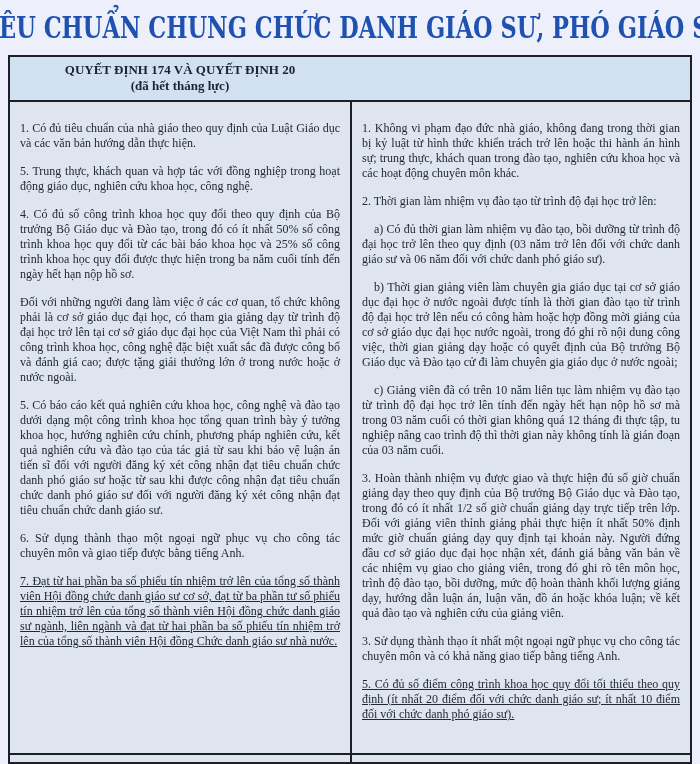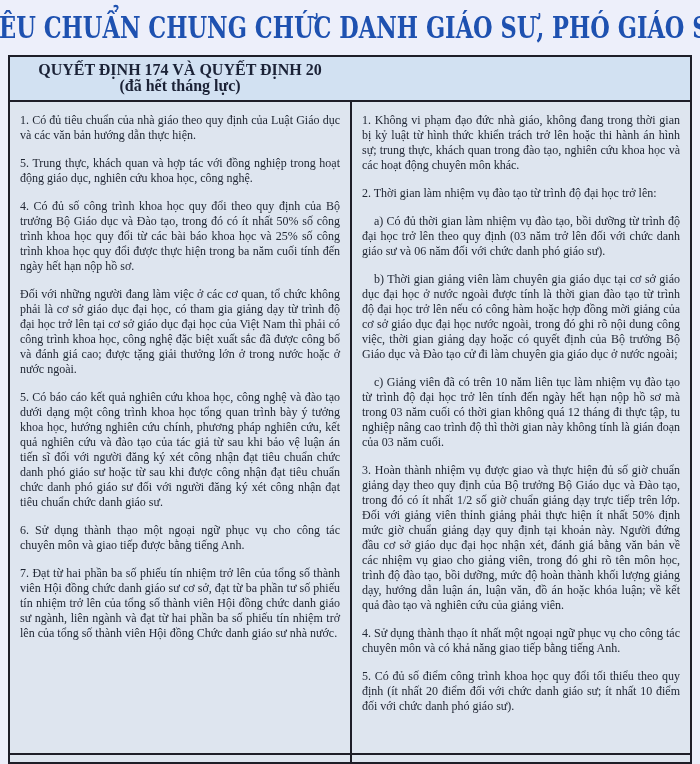--- a/index.html
+++ b/index.html
@@ -35,39 +35,39 @@
   }
   .thead{
     display:grid;grid-template-columns:1fr 1fr;
     background:var(--header-bg);
     border-bottom:2px solid var(--border-dark);
     min-height:43px;
   }
   .th{
     padding:5px 8px 6px 8px;
     text-align:center;color:var(--header-text);
-    font-weight:bold;font-size:16px;line-height:16px;
+    font-weight:bold;font-size:13px;line-height:16px;
   }
   .th-right{border-left:2px solid var(--border-dark);}
   .tbody{
     display:grid;grid-template-columns:1fr 1fr;
     background:var(--cell-bg);
     border-bottom:2px solid var(--border-dark);
     min-height:653px;
   }
   .td{
-    padding:11px 10px 8px 10px;
+    padding:19px 10px 8px 10px;
     color:var(--body-text);
     font-size:12px;line-height:15px;
     text-align:justify;
     overflow:hidden;
   }
   .td-right{border-left:2px solid var(--border-dark);}
   .para{margin:0 0 13px 0;}
-  .para:last-child{margin-bottom:12px;}
+  .para:last-child{margin-bottom:12px;text-decoration:underline;}
   .para.indent{text-indent:12px;}
   .sliver{
     display:grid;grid-template-columns:1fr 1fr;
     background:var(--cell-bg);height:10px;
   }
   .sliver .td{padding:0;}
 </style>
 </head>
 <body>
 
@@ -92,21 +92,21 @@
           <p class="para">6. Sử dụng thành thạo một ngoại ngữ phục vụ cho công tác chuyên môn và giao tiếp được bằng tiếng Anh.</p>
           <p class="para">7. Đạt từ hai phần ba số phiếu tín nhiệm trở lên của tổng số thành viên Hội đồng chức danh giáo sư cơ sở, đạt từ ba phần tư số phiếu tín nhiệm trở lên của tổng số thành viên Hội đồng chức danh giáo sư ngành, liên ngành và đạt từ hai phần ba số phiếu tín nhiệm trở lên của tổng số thành viên Hội đồng Chức danh giáo sư nhà nước.</p>
         </div>
       <div class="td td-right">
           <p class="para">1. Không vi phạm đạo đức nhà giáo, không đang trong thời gian bị kỷ luật từ hình thức khiển trách trở lên hoặc thi hành án hình sự; trung thực, khách quan trong đào tạo, nghiên cứu khoa học và các hoạt động chuyên môn khác.</p>
           <p class="para">2. Thời gian làm nhiệm vụ đào tạo từ trình độ đại học trở lên:</p>
           <p class="para indent">a) Có đủ thời gian làm nhiệm vụ đào tạo, bồi dưỡng từ trình độ đại học trở lên theo quy định (03 năm trở lên đối với chức danh giáo sư và 06 năm đối với chức danh phó giáo sư).</p>
           <p class="para indent">b) Thời gian giảng viên làm chuyên gia giáo dục tại cơ sở giáo dục đại học ở nước ngoài được tính là thời gian đào tạo từ trình độ đại học trở lên nếu có công hàm hoặc hợp đồng mời giảng của cơ sở giáo dục đại học nước ngoài, trong đó ghi rõ nội dung công việc, thời gian giảng dạy hoặc có quyết định của Bộ trưởng Bộ Giáo dục và Đào tạo cử đi làm chuyên gia giáo dục ở nước ngoài;</p>
           <p class="para indent">c) Giảng viên đã có trên 10 năm liên tục làm nhiệm vụ đào tạo từ trình độ đại học trở lên tính đến ngày hết hạn nộp hồ sơ mà trong 03 năm cuối có thời gian không quá 12 tháng đi thực tập, tu nghiệp nâng cao trình độ thì thời gian này không tính là gián đoạn của 03 năm cuối.</p>
           <p class="para">3. Hoàn thành nhiệm vụ được giao và thực hiện đủ số giờ chuẩn giảng dạy theo quy định của Bộ trưởng Bộ Giáo dục và Đào tạo, trong đó có ít nhất 1/2 số giờ chuẩn giảng dạy trực tiếp trên lớp. Đối với giảng viên thỉnh giảng phải thực hiện ít nhất 50% định mức giờ chuẩn giảng dạy quy định tại khoản này. Người đứng đầu cơ sở giáo dục đại học nhận xét, đánh giá bằng văn bản về các nhiệm vụ giao cho giảng viên, trong đó ghi rõ tên môn học, trình độ đào tạo, bồi dưỡng, mức độ hoàn thành khối lượng giảng dạy, hướng dẫn luận án, luận văn, đồ án hoặc khóa luận; về kết quả đào tạo và nghiên cứu của giảng viên.</p>
-          <p class="para">4. Sử dụng thành thạo ít nhất một ngoại ngữ phục vụ cho công tác chuyên môn và có khả năng giao tiếp bằng tiếng Anh.</p>
+          <p class="para">3. Sử dụng thành thạo ít nhất một ngoại ngữ phục vụ cho công tác chuyên môn và có khả năng giao tiếp bằng tiếng Anh.</p>
           <p class="para">5. Có đủ số điểm công trình khoa học quy đổi tối thiểu theo quy định (ít nhất 20 điểm đối với chức danh giáo sư; ít nhất 10 điểm đối với chức danh phó giáo sư).</p>
         </div>
     </div>
 
     <div class="sliver">
       <div class="td"></div>
       <div class="td td-right"></div>
     </div>
   </div>
 </div>

